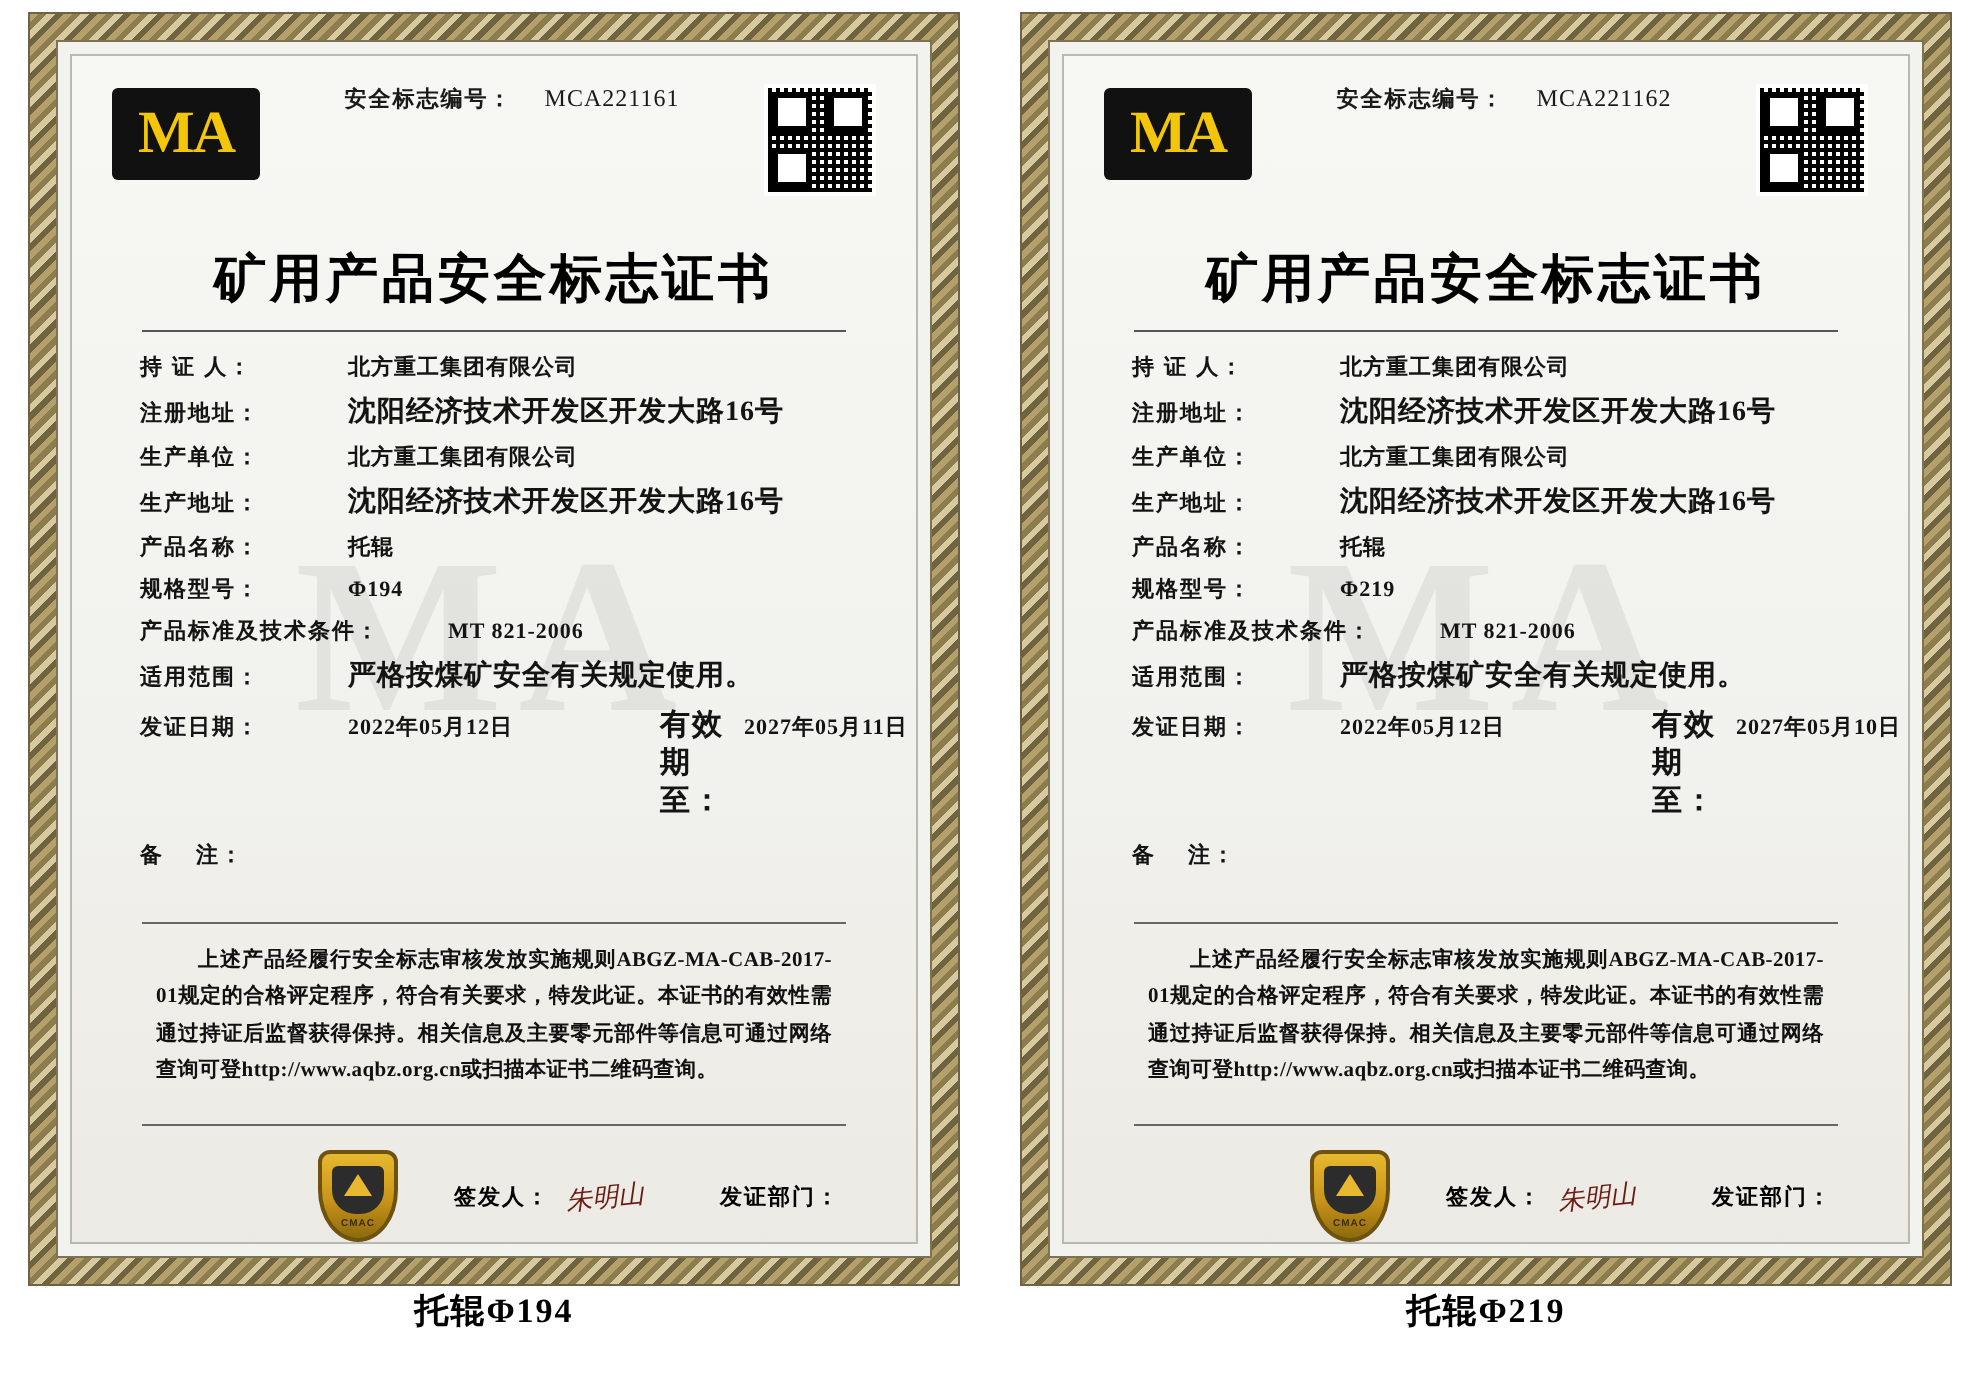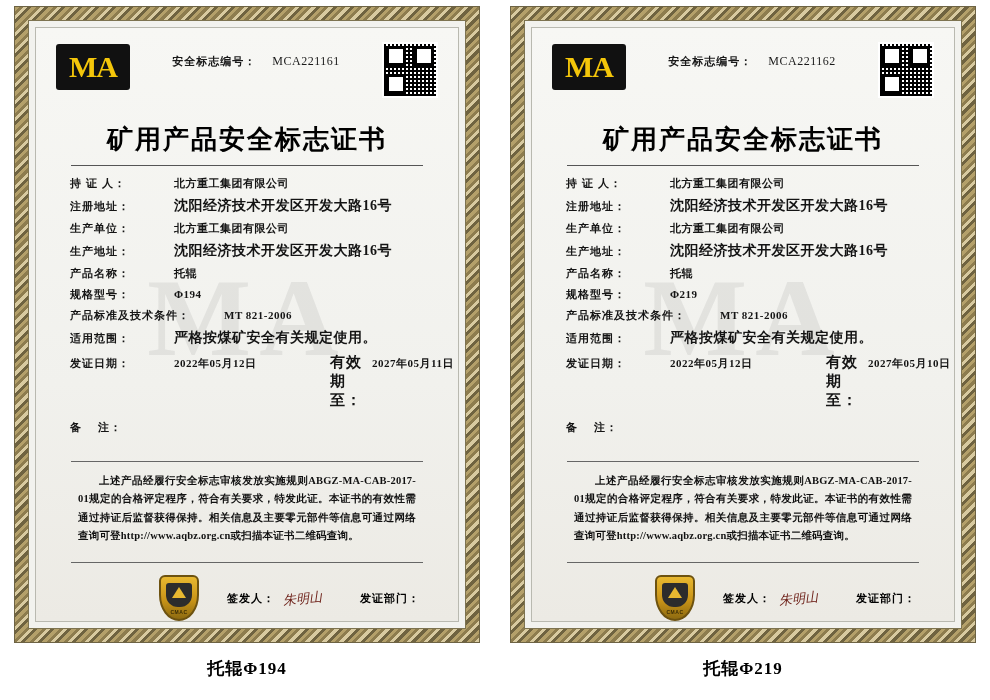--- a/index.html
+++ b/index.html
@@ -99,21 +99,20 @@
   }
   .ma-logo span {
     color: #f4c60a;
     font-family: "Liberation Serif", serif;
     font-weight: bold;
     font-size: 30px;
     letter-spacing: -1px;
     line-height: 1;
   }
   .serial-box {
-    margin-top: 12px;
     display: flex;
     align-items: center;
     font-size: 11px;
     color: #1a1a1a;
   }
   .serial-label {
     font-weight: bold;
     white-space: nowrap;
     letter-spacing: 1px;
   }
@@ -321,21 +320,21 @@
     z-index: 2;
     text-align: right;
     padding-right: 26px;
     font-family: "Liberation Serif", serif;
     font-weight: bold;
     font-size: 10.5px;
     margin-top: 2px;
   }
   
   .caption {
-    margin-top: 14px;
+    margin-top: 1px;
     font-family: "Liberation Serif", serif;
     font-size: 17px;
     font-weight: bold;
     color: #000;
     text-align: center;
     letter-spacing: 1px;
   }
 </style>
 </head>
 <body>

